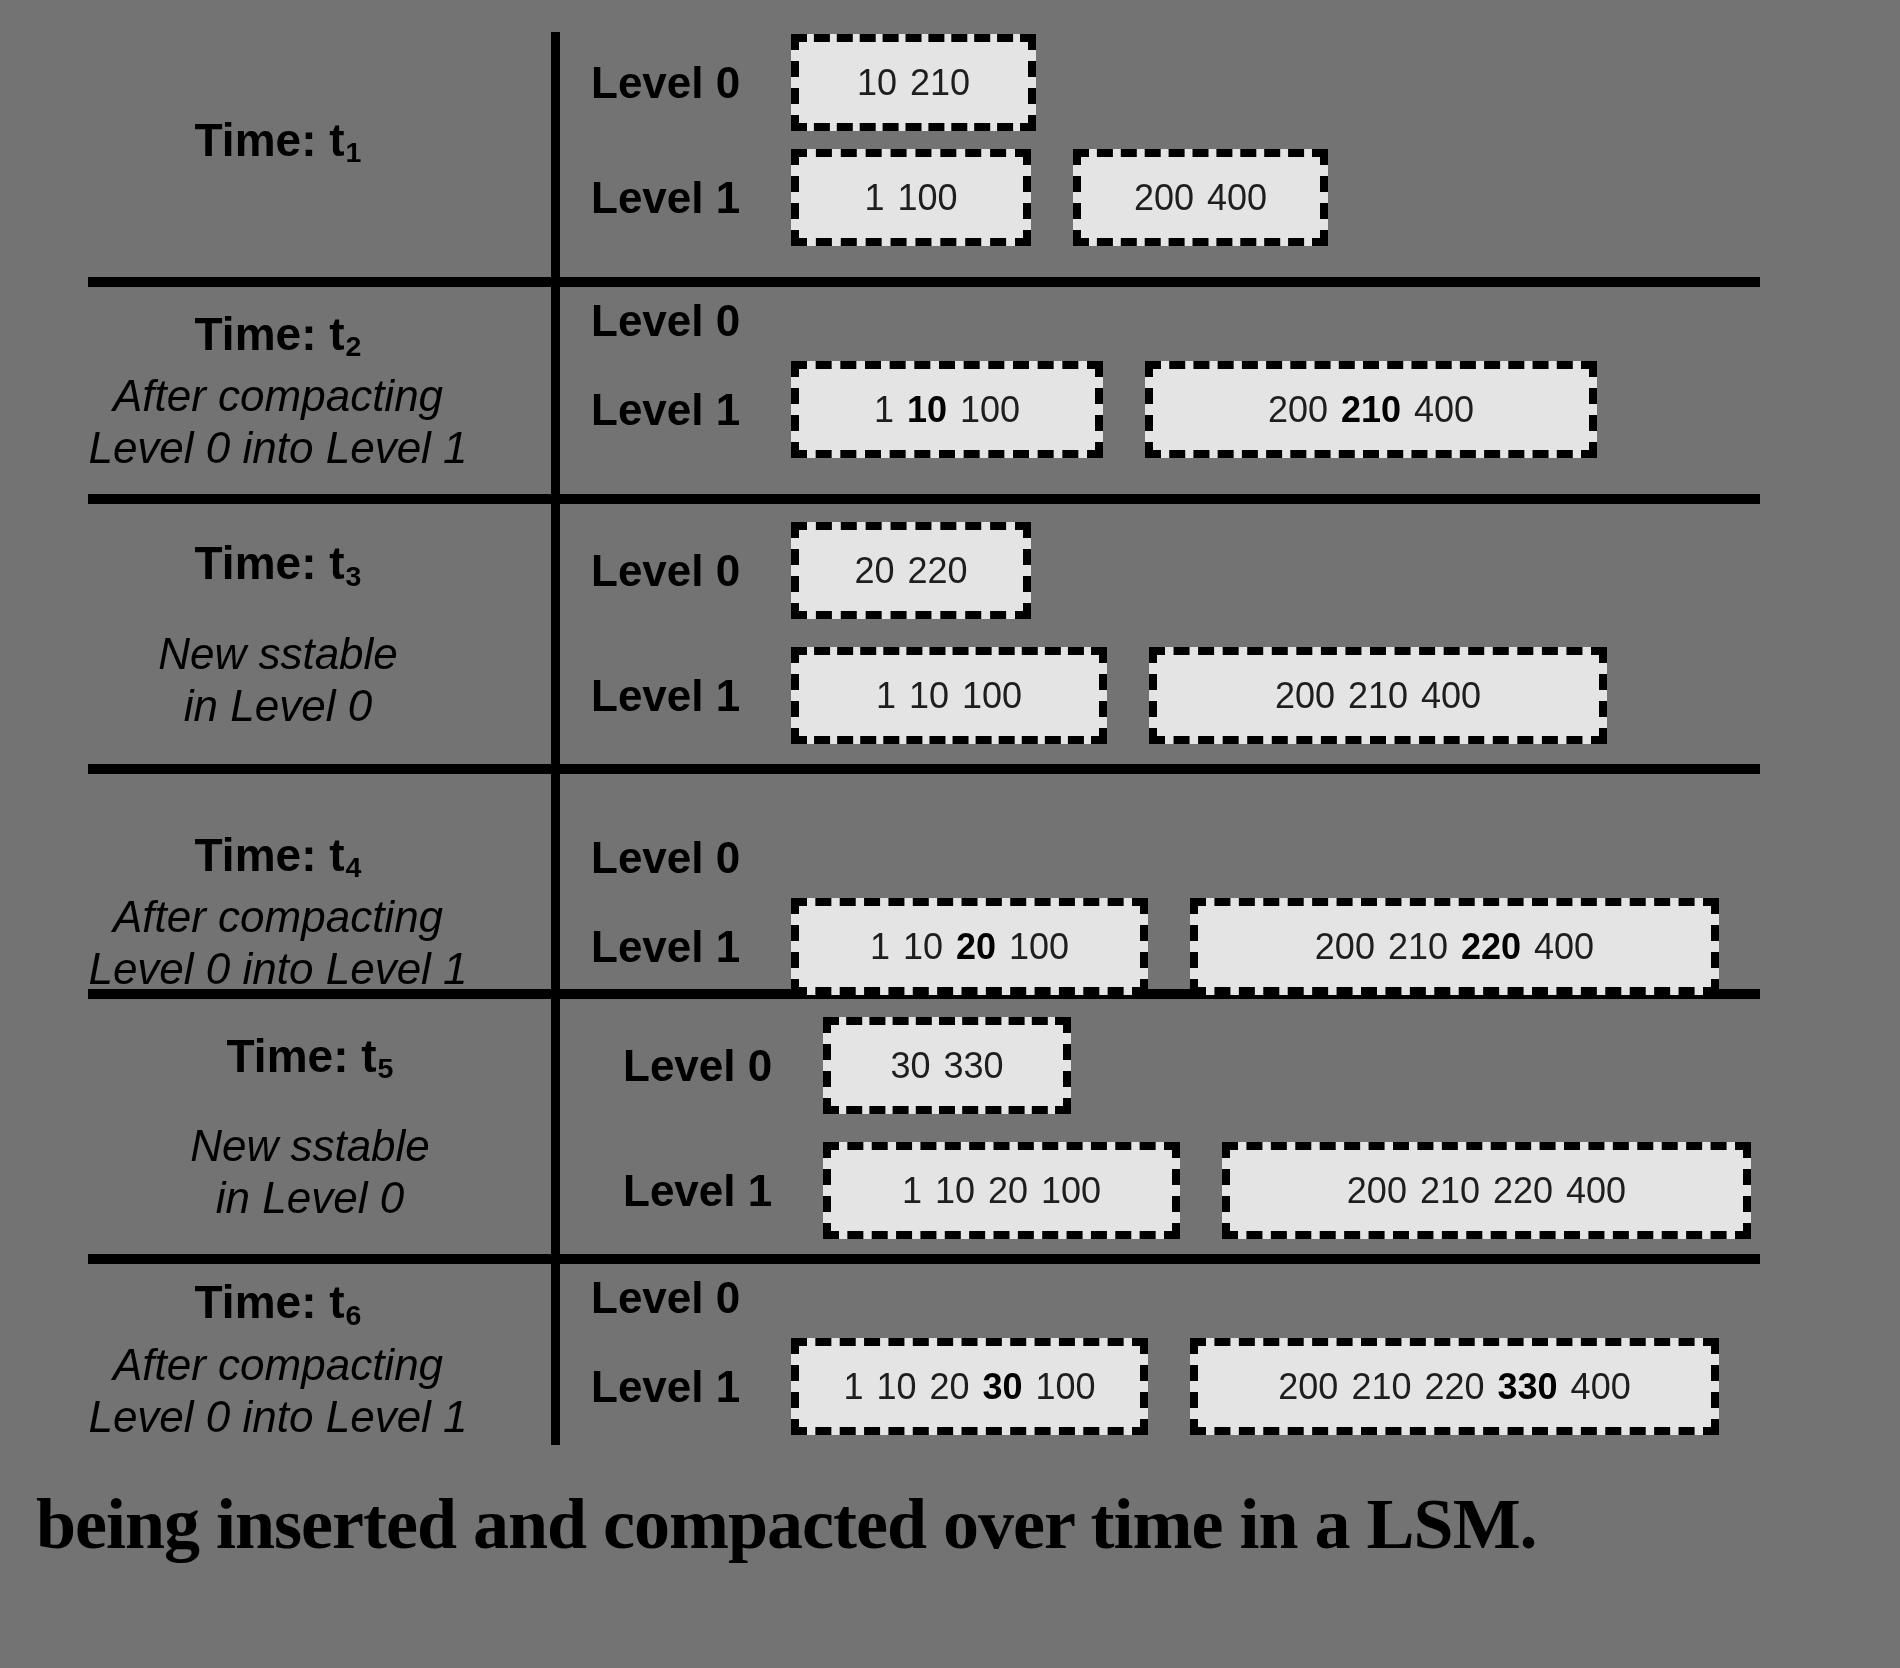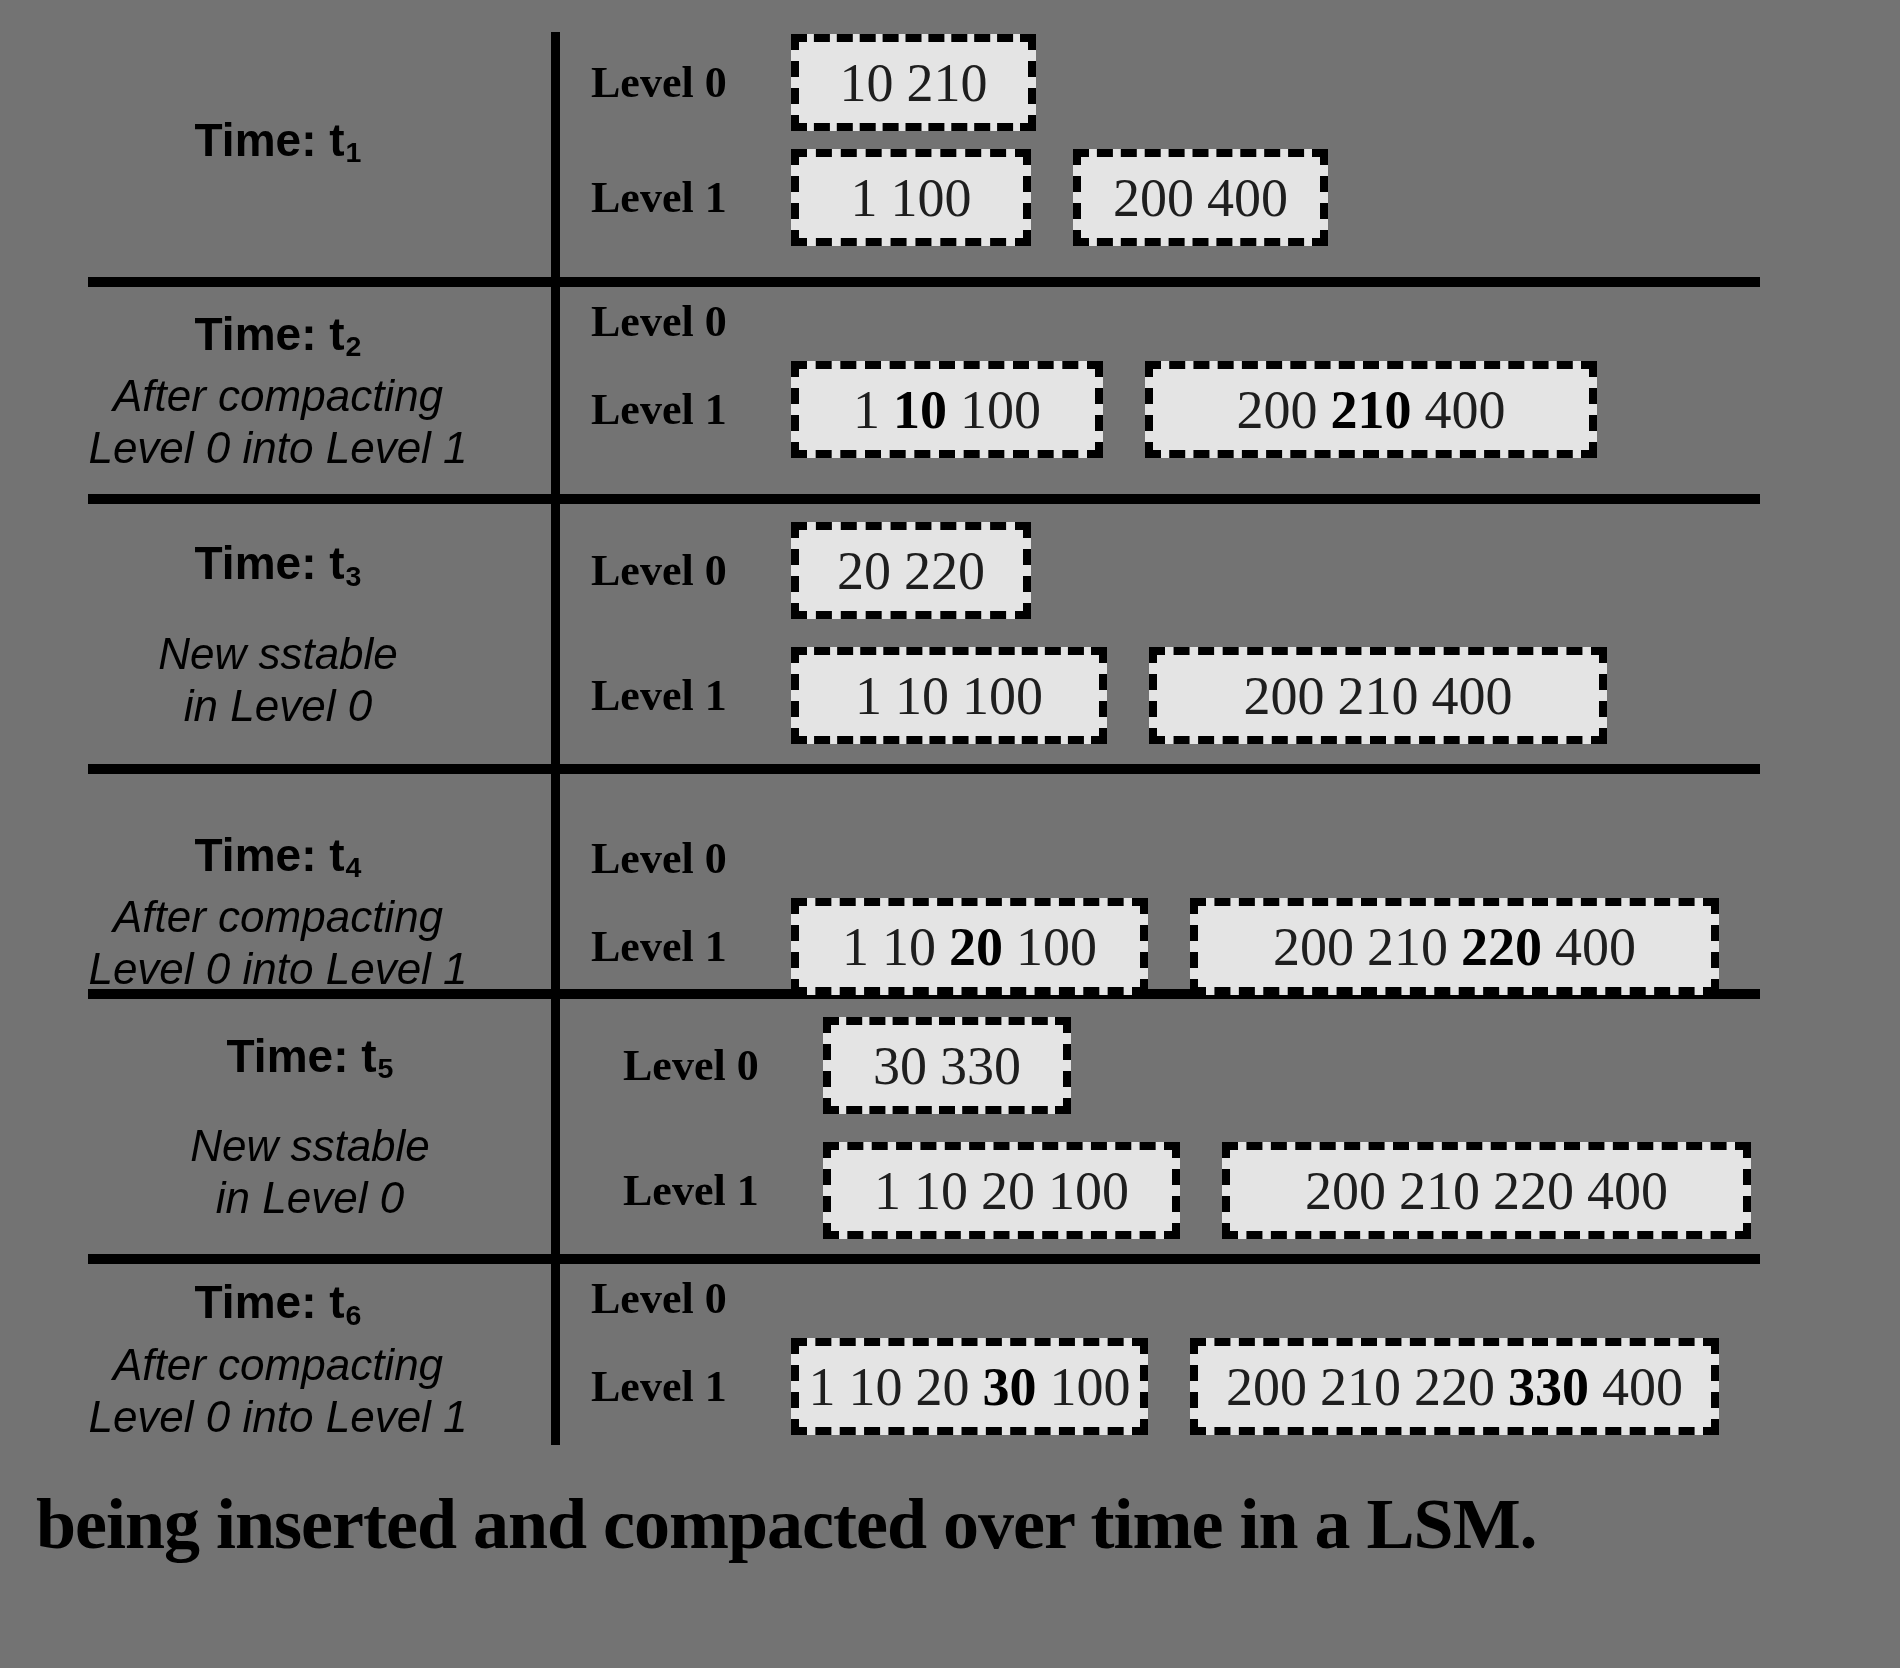--- a/index.html
+++ b/index.html
@@ -19,27 +19,27 @@
   .desc{font-style:italic;font-size:44px;line-height:1.18;}
   .row-a1 .desc{margin-top:16px;}
   .row-a2 .desc{margin-top:36px;}
   .row-b  .desc{margin-top:8px;}
 
   .cell-right{flex:1;display:flex;flex-direction:column;box-sizing:border-box;padding-left:35px;}
   .row-a1 .cell-right{padding-top:34px;gap:18px;}
   .row-a2 .cell-right{padding-top:22px;gap:28px;}
   .row-b  .cell-right{padding-top:12px;gap:14px;}
 
-  .level-line{display:flex;align-items:center;height:97px;font-family:Liberation Serif, serif;}
+  .level-line{display:flex;align-items:center;height:97px;}
   .level-line.label-only{height:52px;}
   .level-label{flex:0 0 200px;width:200px;font-weight:bold;font-size:44px;white-space:nowrap;}
 
   .sstable-box{box-sizing:border-box;height:97px;border:8px dashed #000;background:#e4e4e4;display:flex;align-items:center;justify-content:center;gap:13px;}
   .sstable-box + .sstable-box{margin-left:42px;}
-  .key{font-size:54px;color:#1e1e1e;white-space:nowrap;}
+  .key{font-size:36px;color:#1e1e1e;white-space:nowrap;}
   .key.bold{font-weight:bold;color:#000;}
 
   .caption{margin:14px 0 0 36px;font-family:"Liberation Serif",serif;font-weight:bold;font-size:72px;line-height:1.4;letter-spacing:-1px;color:#000;}
 </style>
 </head>
 <body>
 
 <div class="page">
   <div class="fig">
     <div class="vdiv"></div>

